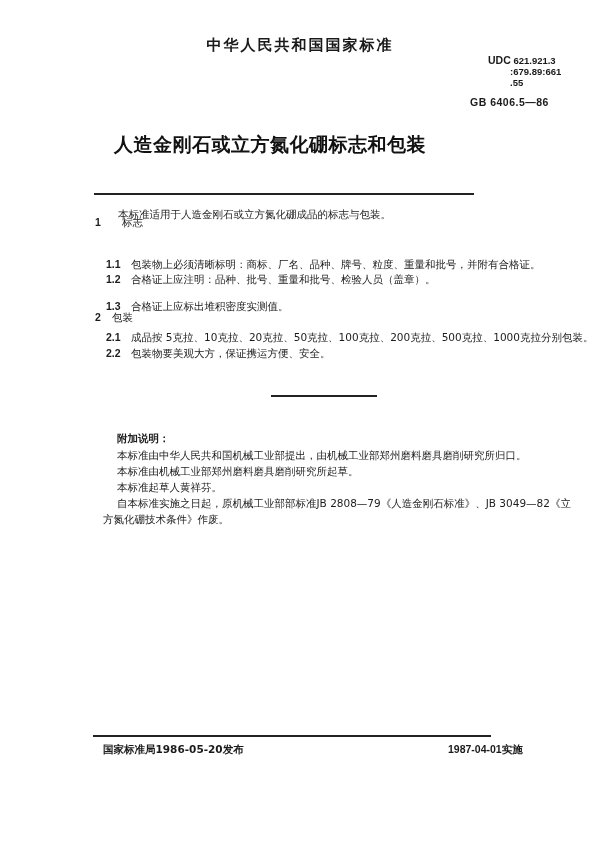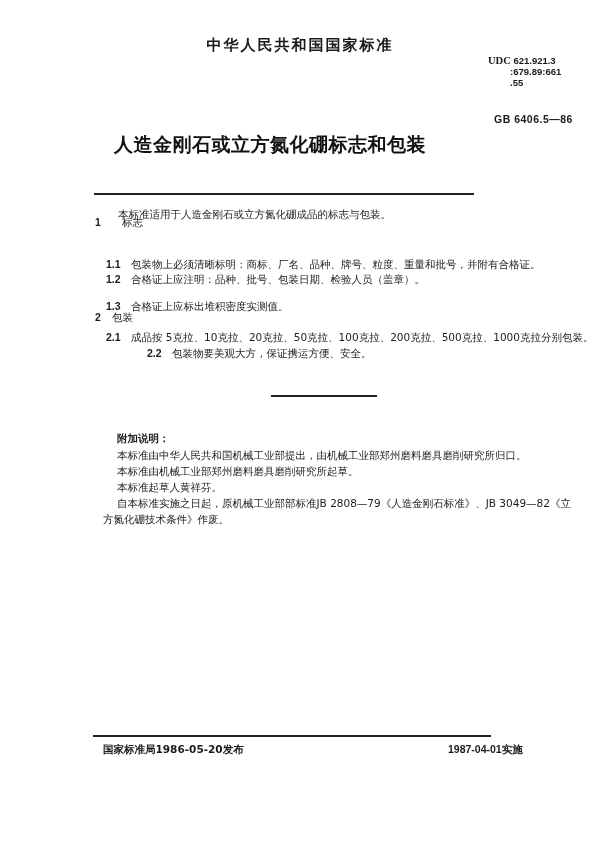--- a/index.html
+++ b/index.html
@@ -9,25 +9,25 @@
     }
     .abs { position: absolute; }
     .national-title {
       left: 0; width: 600px; top: 36px; text-align: center;
       font-size: 15px; font-weight: bold; letter-spacing: 2px;
     }
     .udc {
       left: 488px; top: 55px; font-family: "Liberation Sans", sans-serif;
       font-size: 9.5px; font-weight: bold; line-height: 11px;
     }
-    .udc .label { font-family: Liberation Serif, serif; font-size: 10.5px; }
+    .udc .label { font-family: Liberation Sans, sans-serif; font-size: 10.5px; }
     .udc .indent { padding-left: 22px; display: block; }
     .gb-code {
-      left: 470px; top: 113px; font-family: "Liberation Sans", sans-serif;
-      font-size: 10.5px; font-weight: bold; letter-spacing: 0.5px; margin-left: 24px;
+      left: 470px; top: 96px; font-family: "Liberation Sans", sans-serif;
+      font-size: 10.5px; font-weight: bold; letter-spacing: 0.5px;
     }
     .main-title {
       left: 0; width: 540px; top: 108px; text-align: center;
       font-size: 19px; font-weight: bold; letter-spacing: 0.5px; color: #111; margin-top: 24px;
     }
     .en-title {
       left: 0; width: 540px; top: 141px; text-align: center;
       font-family: "Liberation Sans", sans-serif; font-weight: bold;
       font-size: 9.5px; line-height: 13px; letter-spacing: 0.6px;
     }
@@ -67,33 +67,33 @@
 
 <div class="abs body-text" style="left:118px; top:208px;text-align:right;">本标准适用于人造金刚石或立方氮化硼成品的标志与包装。</div>
 
 <div class="abs body-text" style="left:95px; top:216px;">
   <span class="sec-num" style="width:27px;">1</span><span>标志</span>
 </div>
 <div class="abs body-text" style="left:106px; top:258px;">
   <span class="sec-num" style="width:25px;">1.1</span><span>包装物上必须清晰标明：商标、厂名、品种、牌号、粒度、重量和批号，并附有合格证。</span>
 </div>
 <div class="abs body-text" style="left:106px; top:273px;">
-  <span class="sec-num" style="width:25px;">1.2</span><span>合格证上应注明：品种、批号、包装日期、检验人员（盖章）。</span>
+  <span class="sec-num" style="width:25px;">1.2</span><span>合格证上应注明：品种、批号、重量和批号、检验人员（盖章）。</span>
 </div>
 <div class="abs body-text" style="left:106px; top:300px;">
   <span class="sec-num" style="width:25px;">1.3</span><span>合格证上应标出堆积密度实测值。</span>
 </div>
 
 <div class="abs body-text" style="left:95px; top:311px;">
   <span class="sec-num" style="width:17px;">2</span><span>包装</span>
 </div>
 <div class="abs body-text" style="left:106px; top:331px;">
   <span class="sec-num" style="width:25px;">2.1</span><span>成品按 5克拉、10克拉、20克拉、50克拉、100克拉、200克拉、500克拉、1000克拉分别包装。</span>
 </div>
-<div class="abs body-text" style="left:106px; top:347px;margin-left:41px;">
+<div class="abs body-text" style="left:106px; top:347px;">
   <span class="sec-num" style="width:25px;">2.2</span><span>包装物要美观大方，保证携运方便、安全。</span>
 </div>
 
 <div class="abs short-rule"></div>
 
 <div class="abs body-text" style="left:117px; top:432px; font-weight:bold;">附加说明：</div>
 <div class="abs body-text" style="left:117px; top:449px;">本标准由中华人民共和国机械工业部提出，由机械工业部郑州磨料磨具磨削研究所归口。</div>
 <div class="abs body-text" style="left:117px; top:465px;">本标准由机械工业部郑州磨料磨具磨削研究所起草。</div>
 <div class="abs body-text" style="left:117px; top:481px;">本标准起草人黄祥芬。</div>
 <div class="abs body-text" style="left:117px; top:497px;">自本标准实施之日起，原机械工业部部标准JB 2808—79《人造金刚石标准》、JB 3049—82《立</div>

